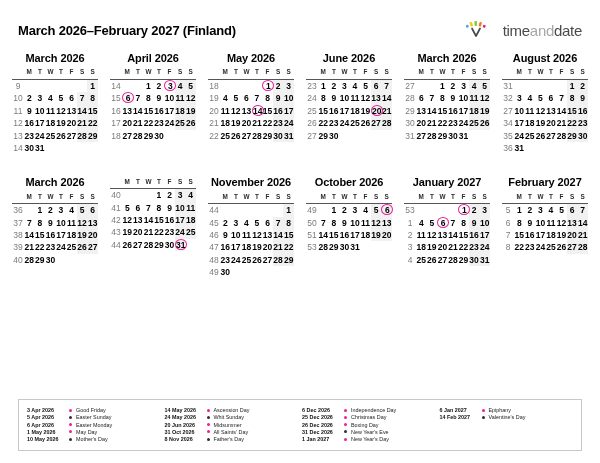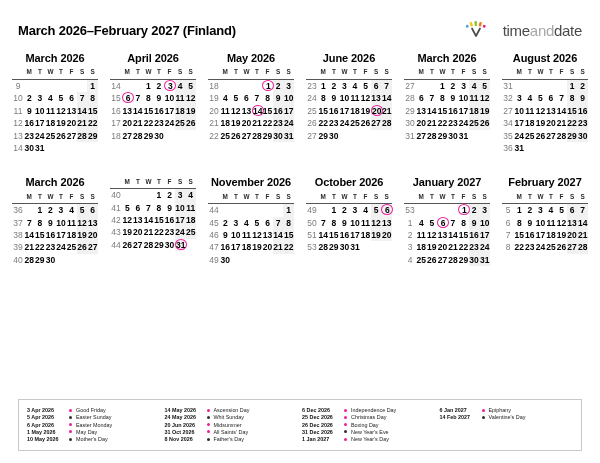--- a/index.html
+++ b/index.html
@@ -738,20 +738,30 @@
               <td class="wk">47</td>
               <td class="day">16</td>
               <td class="day">17</td>
               <td class="day">18</td>
               <td class="day">19</td>
               <td class="day">20</td>
               <td class="day sat">21</td>
               <td class="day sun">22</td>
             </tr>
             <tr>
+              <td class="wk">48</td>
+              <td class="day">23</td>
+              <td class="day">24</td>
+              <td class="day">25</td>
+              <td class="day">26</td>
+              <td class="day">27</td>
+              <td class="day sat">28</td>
+              <td class="day sun">29</td>
+            </tr>
+            <tr>
               <td class="wk">49</td>
               <td class="day">30</td>
               <td class="empty"></td>
               <td class="empty"></td>
               <td class="empty"></td>
               <td class="empty"></td>
               <td class="empty"></td>
               <td class="empty"></td>
             </tr>
           </tbody>

